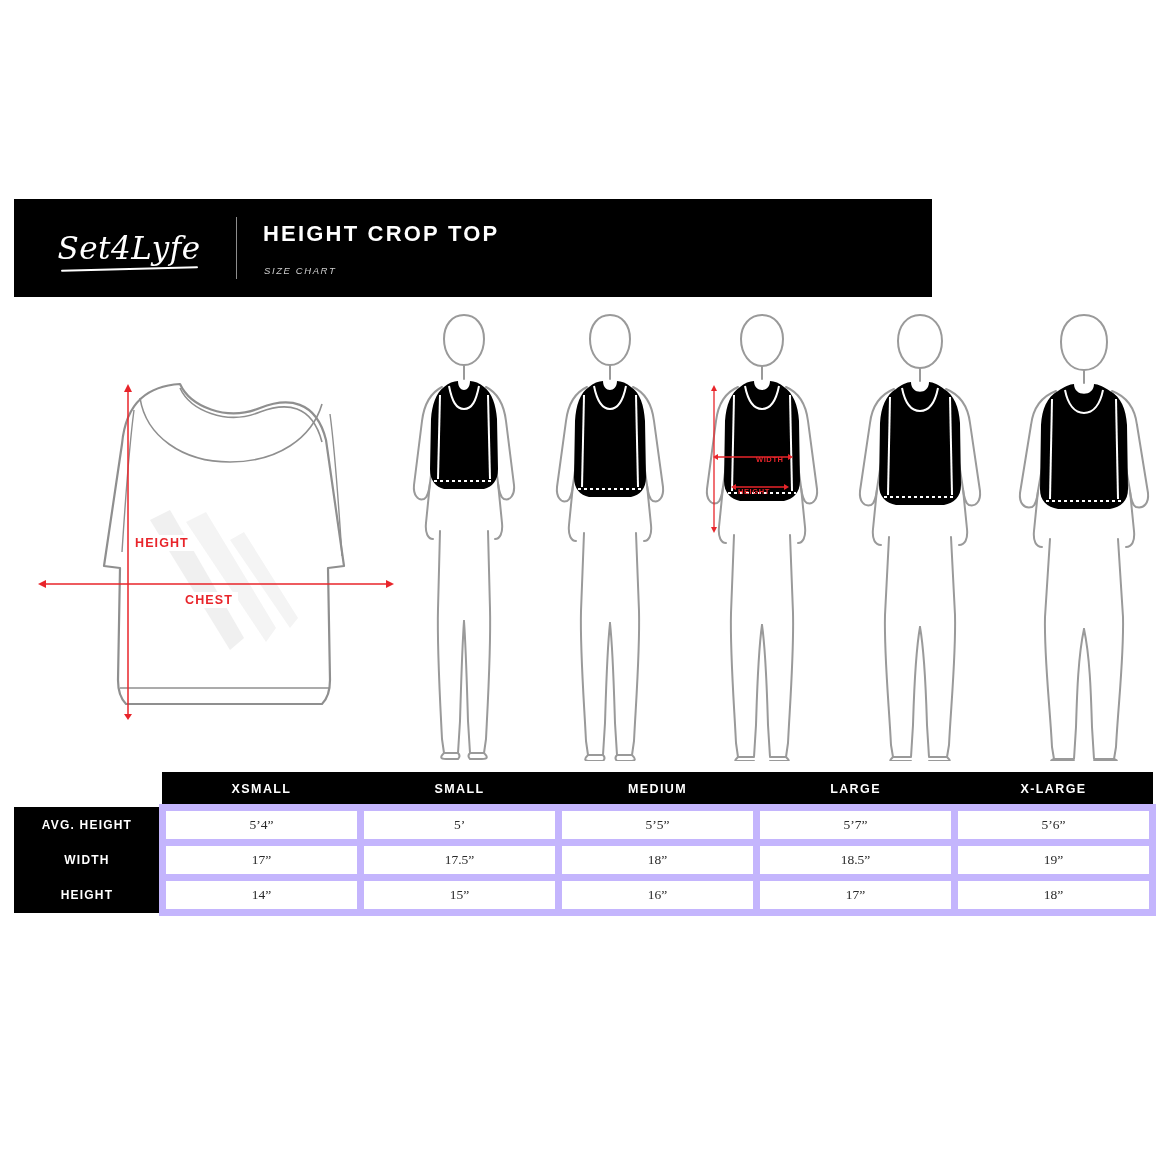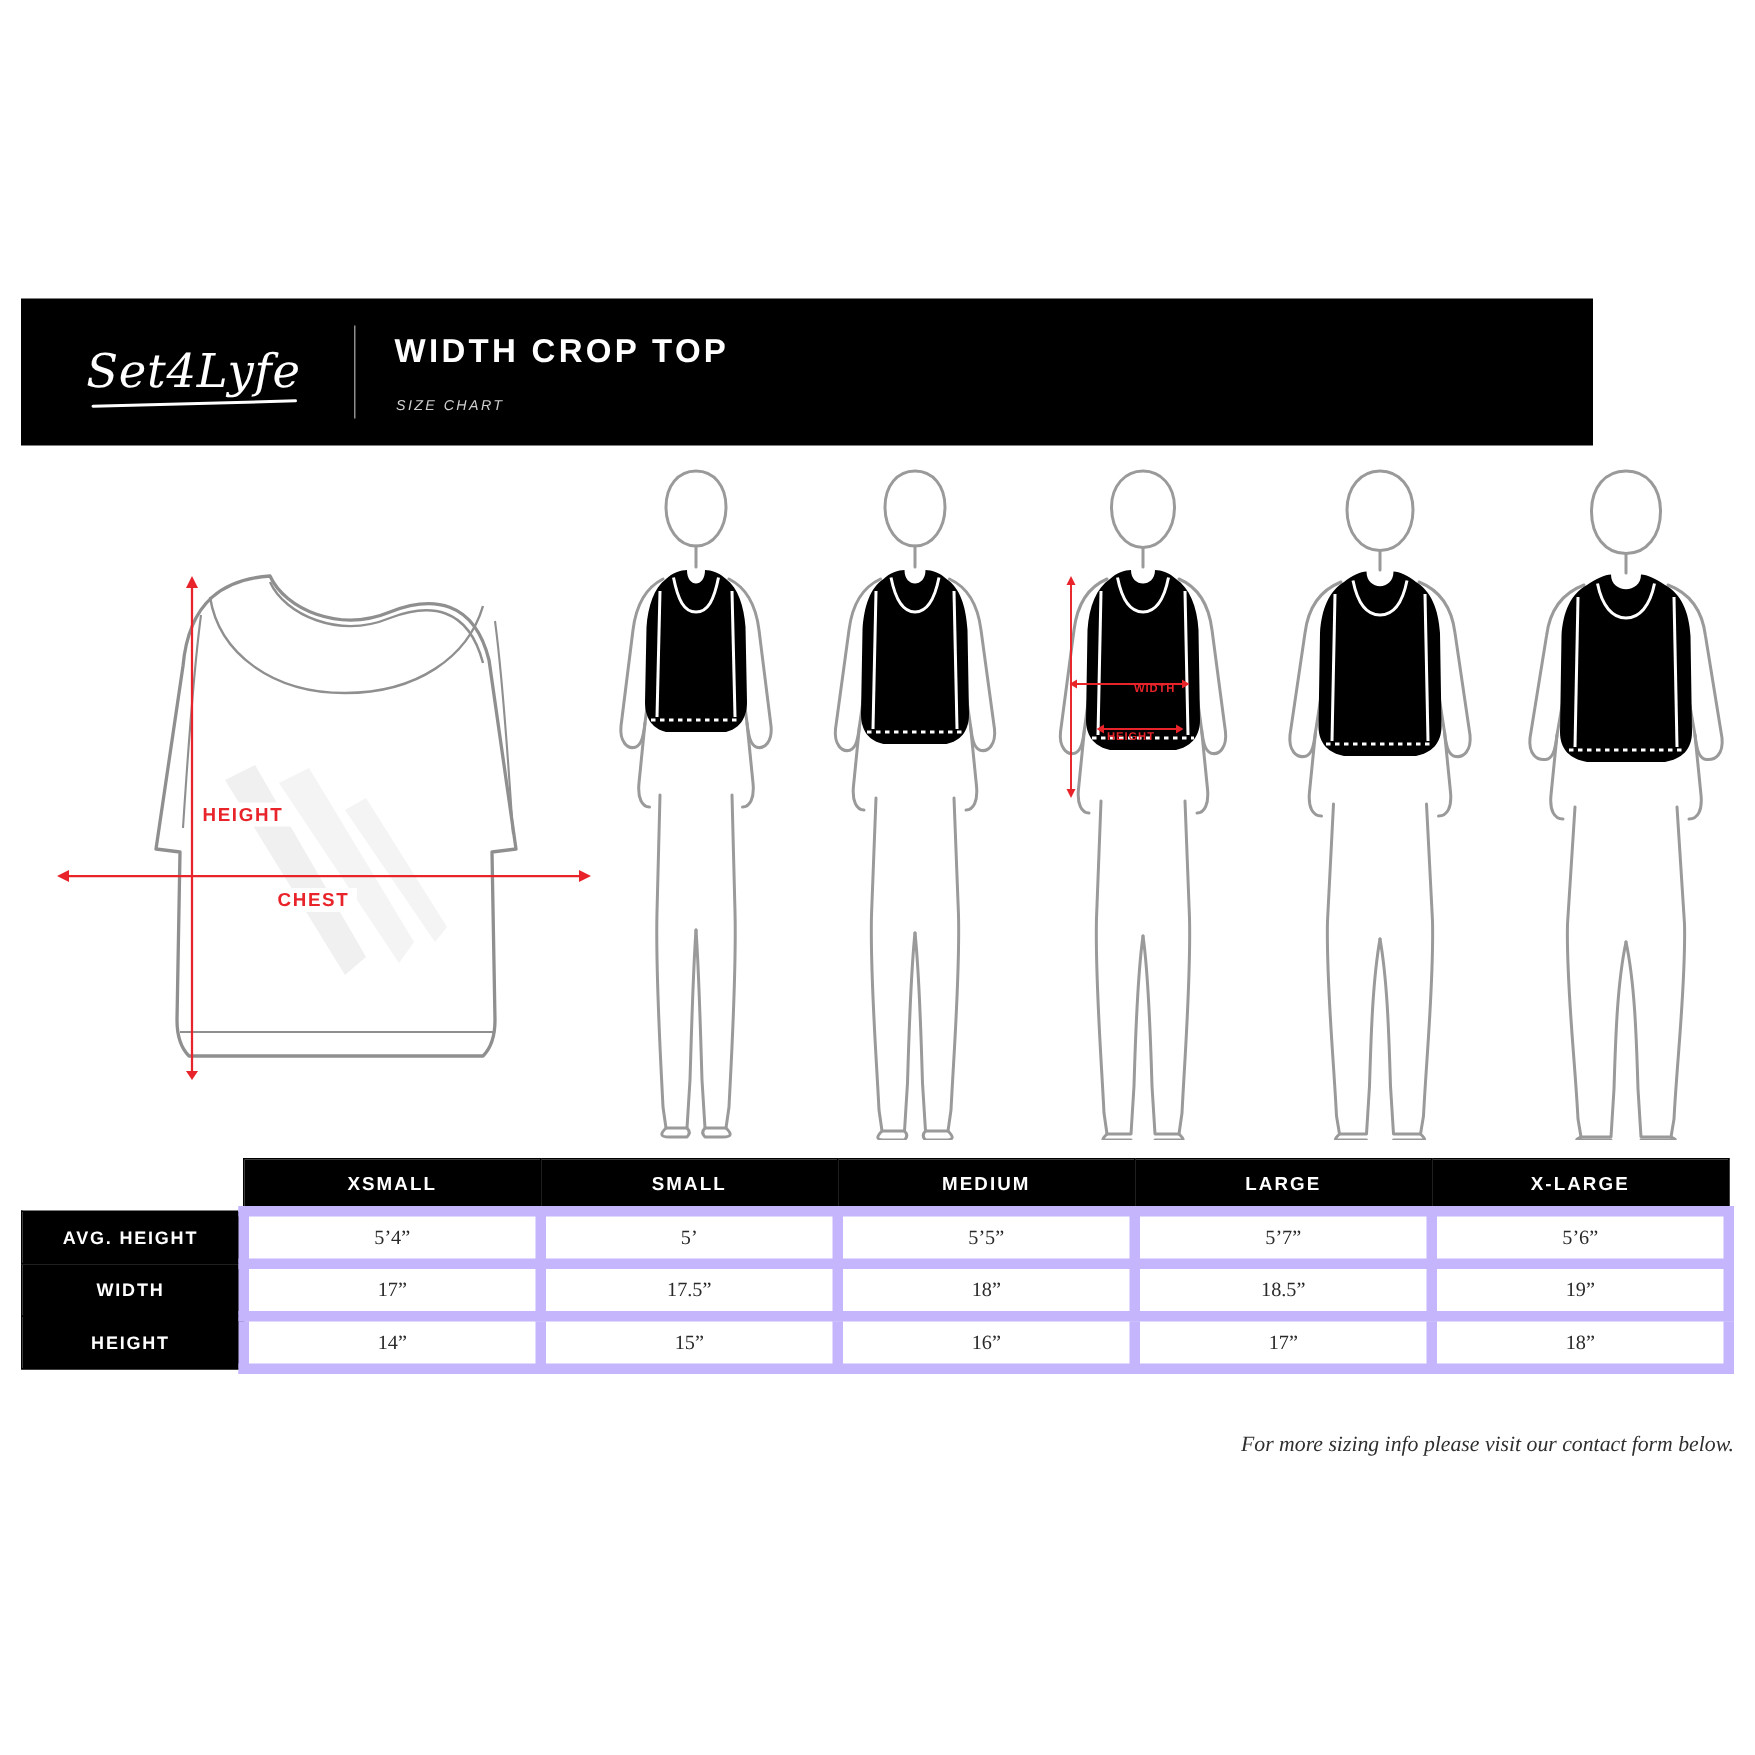--- a/index.html
+++ b/index.html
@@ -13,21 +13,21 @@
   #page {
     position: relative;
     width: 1170px; height: 1170px;
     background: #ffffff;
   }
 
   
   .header {
     position: absolute;
     left: 14px; top: 199px;
-    width: 1048px; height: 98px;
+    width: 918px; height: 98px;
     background: #000000;
     display: flex;
     align-items: center;
   }
   .logo-wrap {
     width: 222px;
     display: flex;
     align-items: center;
     justify-content: center;
     padding-left: 8px;
@@ -159,21 +159,21 @@
 <body>
 
 <div id="page">
 
   <div class="header">
     <div class="logo-wrap">
       <span class="logo-text">Set4Lyfe<span class="logo-underline"></span></span>
     </div>
     <div class="header-divider"></div>
     <div class="header-titles">
-      <div class="header-title">WIDTH CROP TOP</div>
+      <div class="header-title">HEIGHT CROP TOP</div>
       <div class="header-sub">SIZE CHART</div>
     </div>
   </div>
 
   <div class="garment">
     <svg width="380" height="350" viewBox="0 0 380 350">
 
       <path d="M92,74 C96,30 120,16 150,14 C160,36 196,52 230,38 C258,27 286,30 296,70 L314,196 L298,198 L300,310 C300,322 296,330 292,334 L96,334 C90,328 88,320 88,310 L90,198 L74,196 Z" fill="#ffffff" stroke="#8f8f8f" stroke-width="2.2" stroke-linejoin="round"></path>
 
       <path d="M150,18 C160,40 196,56 230,42 C256,32 282,34 292,72" fill="none" stroke="#8f8f8f" stroke-width="1.6"></path>
@@ -395,15 +395,14 @@
           <td>14”</td>
           <td>15”</td>
           <td>16”</td>
           <td>17”</td>
           <td>18”</td>
         </tr>
       </tbody>
     </table>
   </div>
 
-  <div class="footnote">For more sizing info please visit our contact form below.</div>
 
 </div>
 
 </body></html>

